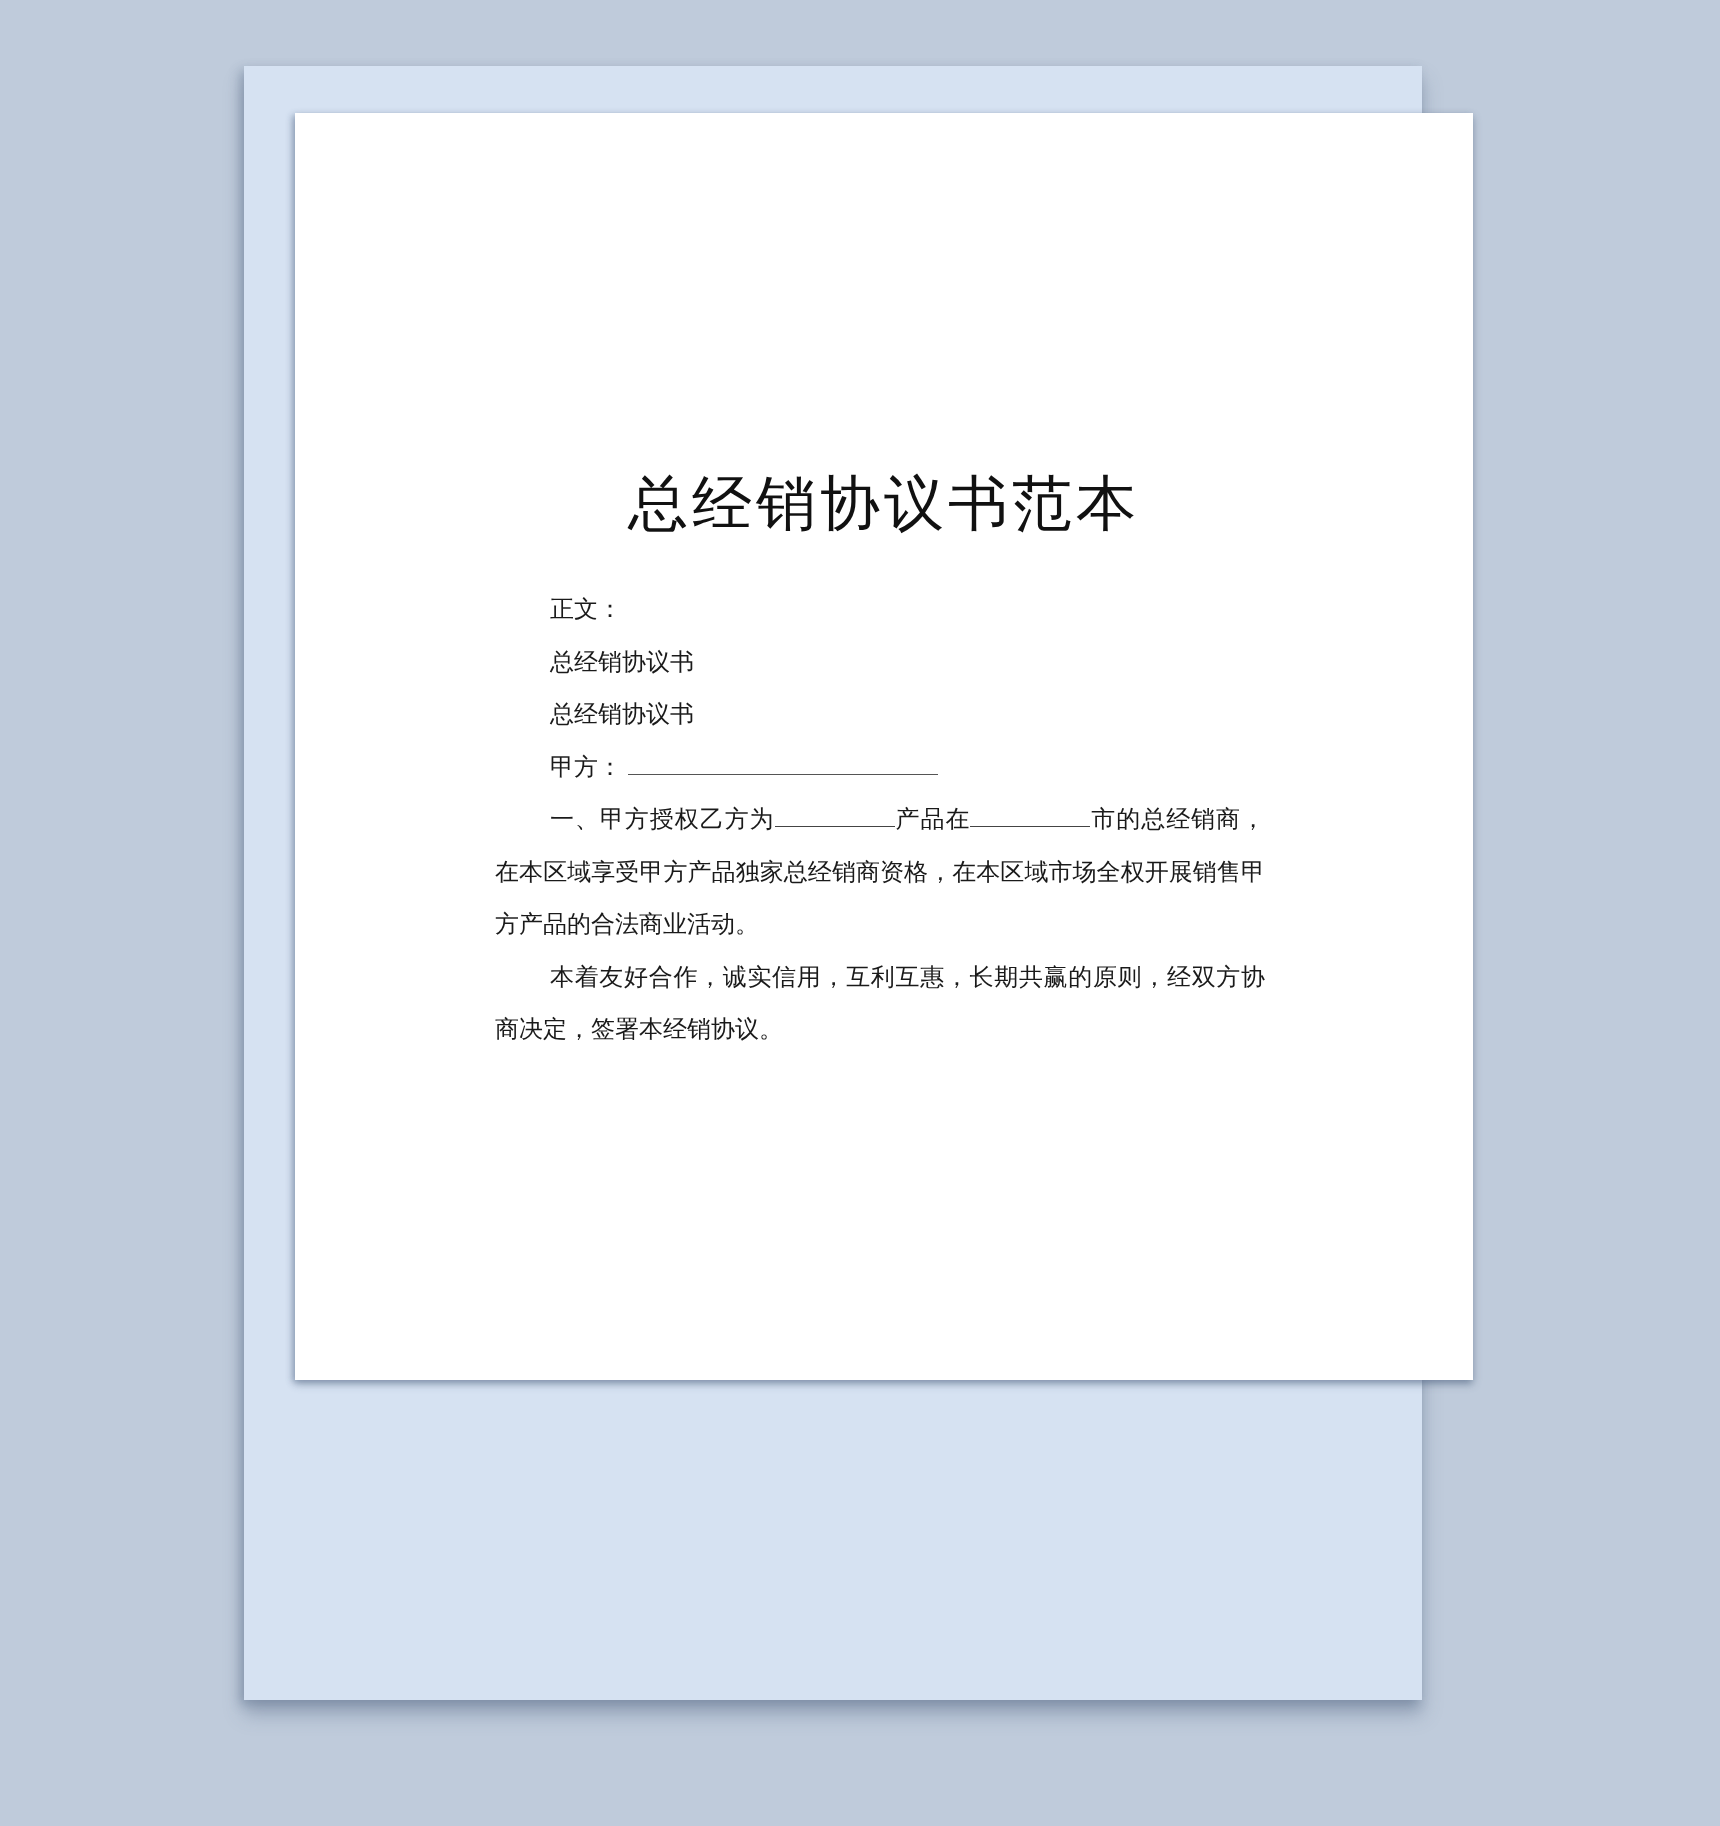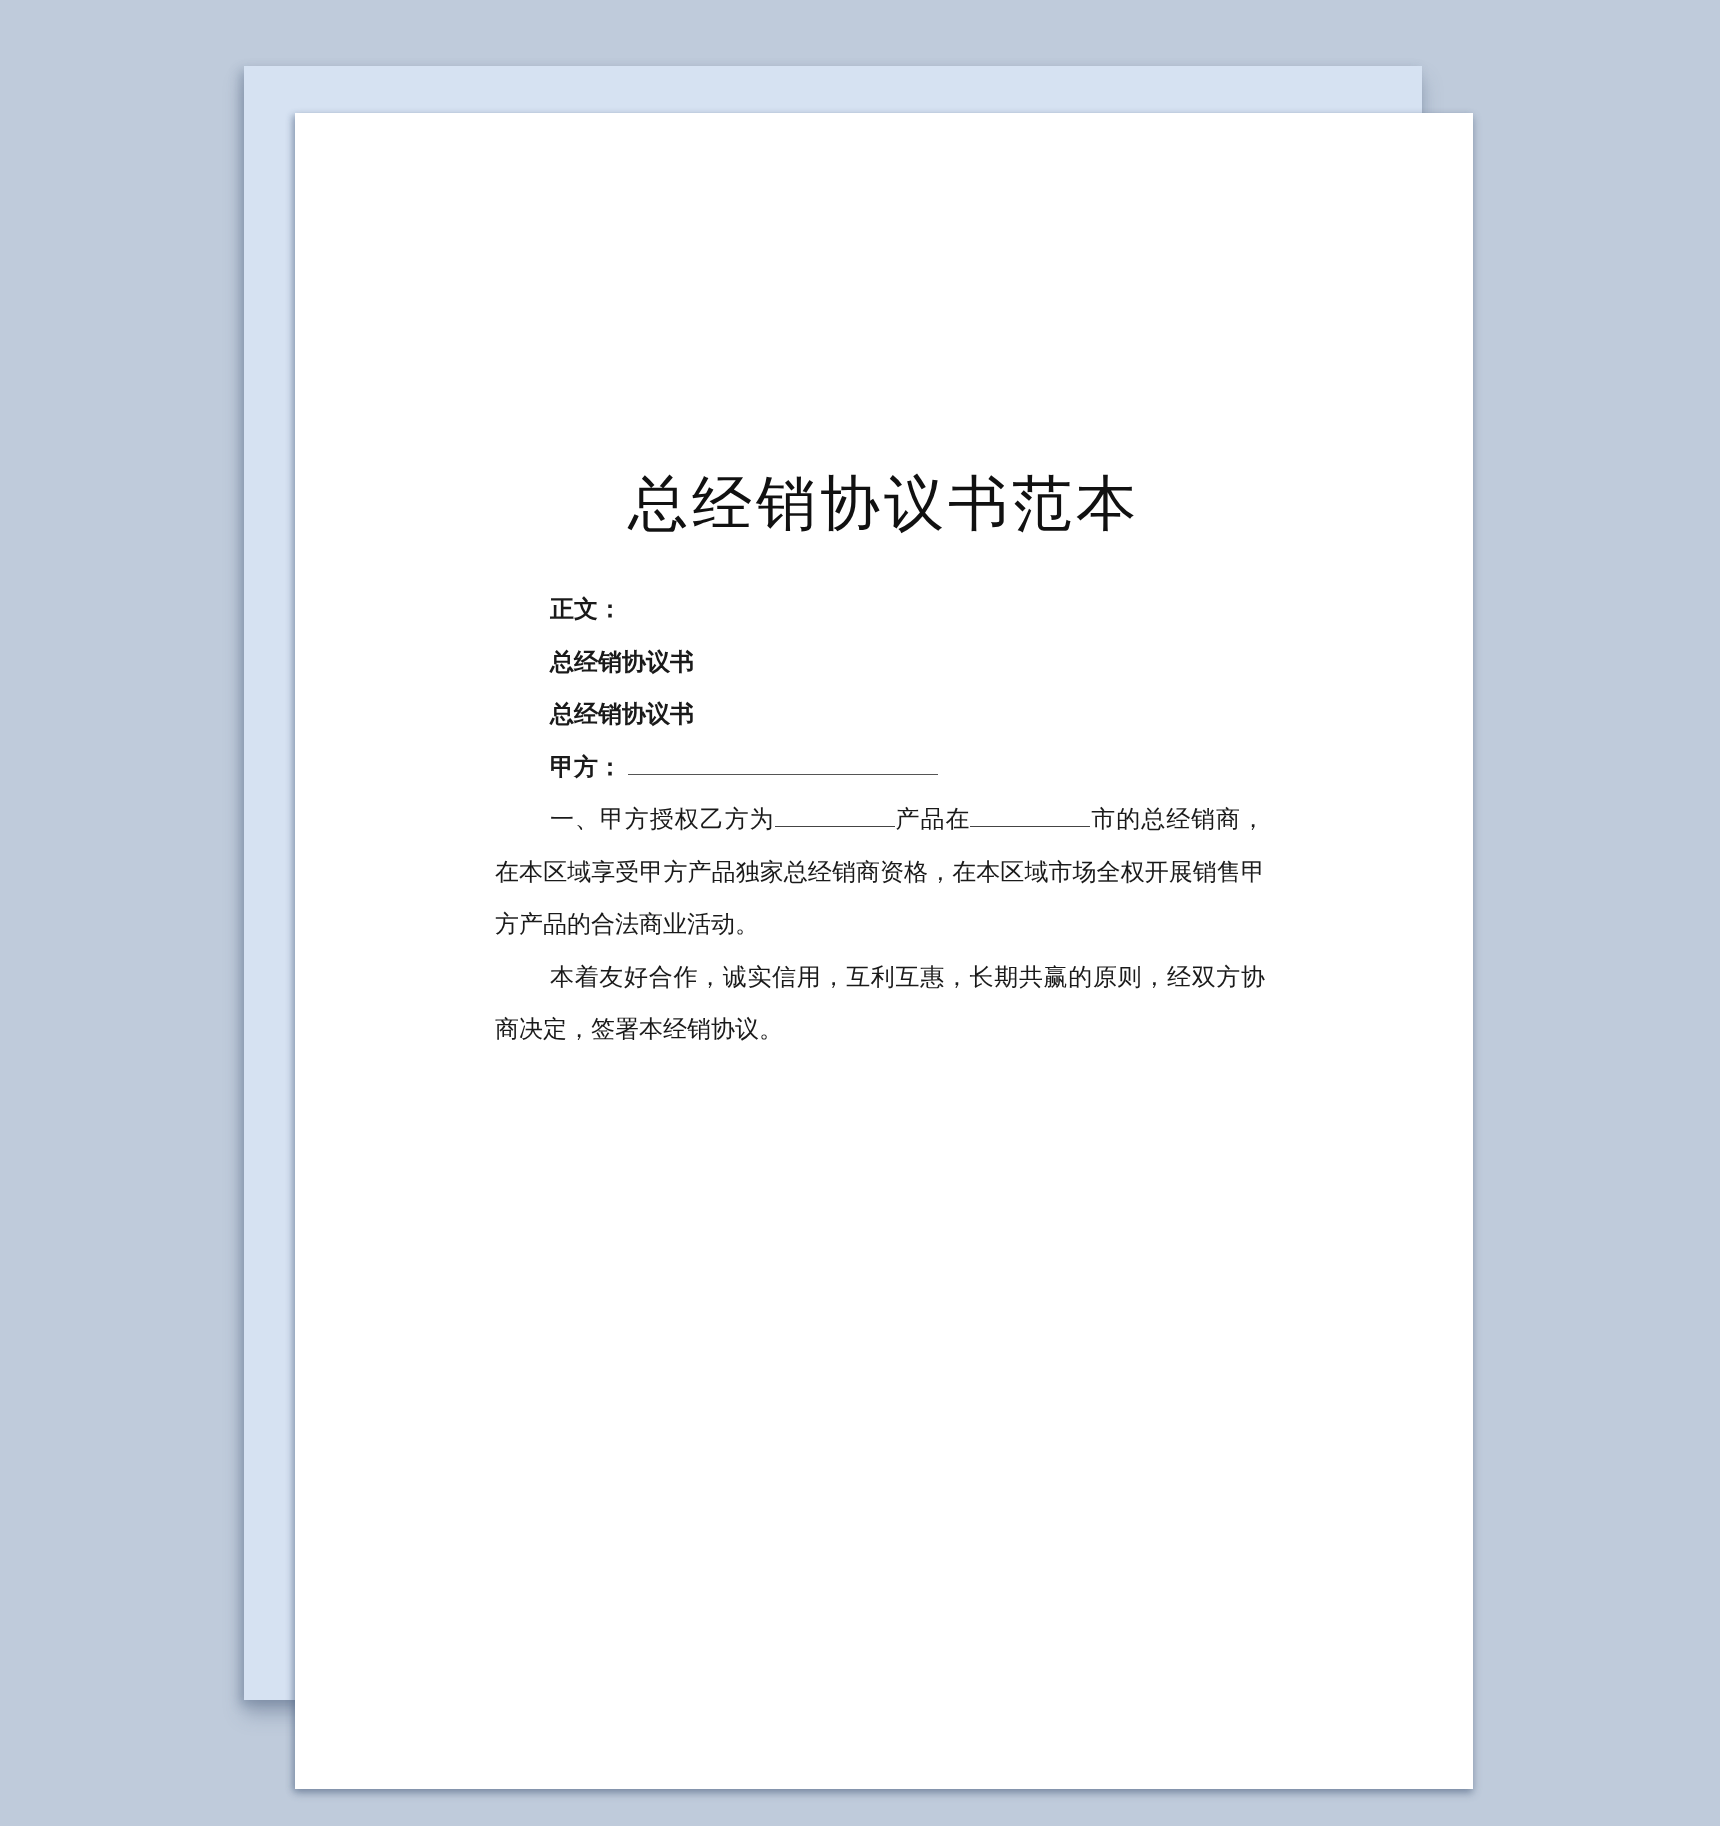--- a/index.html
+++ b/index.html
@@ -21,21 +21,21 @@
       width: 1178px;
       height: 1634px;
       background: #d6e2f2;
       box-shadow: -4px 4px 10px rgba(80, 100, 130, 0.35), 0 14px 18px rgba(70, 90, 120, 0.35);
     }
     .front-sheet {
       position: absolute;
       left: 295px;
       top: 113px;
       width: 1178px;
-      height: 1676px;
+      height: 1267px;
       background: #ffffff;
       box-shadow: -3px 2px 6px rgba(90, 110, 140, 0.35), 0 4px 8px rgba(70, 90, 120, 0.45);
     }
     .doc-title {
       position: absolute;
       left: 0;
       right: 0;
       top: 350px;
       text-align: center;
       font-size: 60px;
@@ -53,21 +53,20 @@
       color: #1a1a1a;
       font-size: 24px;
       line-height: 52.5px;
     }
     .line {
       margin: 0;
       white-space: nowrap;
     }
     .indent {
       padding-left: 55px;
-      font-weight: bold;
     }
     .para {
       margin: 0;
       text-indent: 55px;
       text-align: justify;
       text-align-last: left;
     }
     .blank-long {
       display: inline-block;
       width: 310px;

